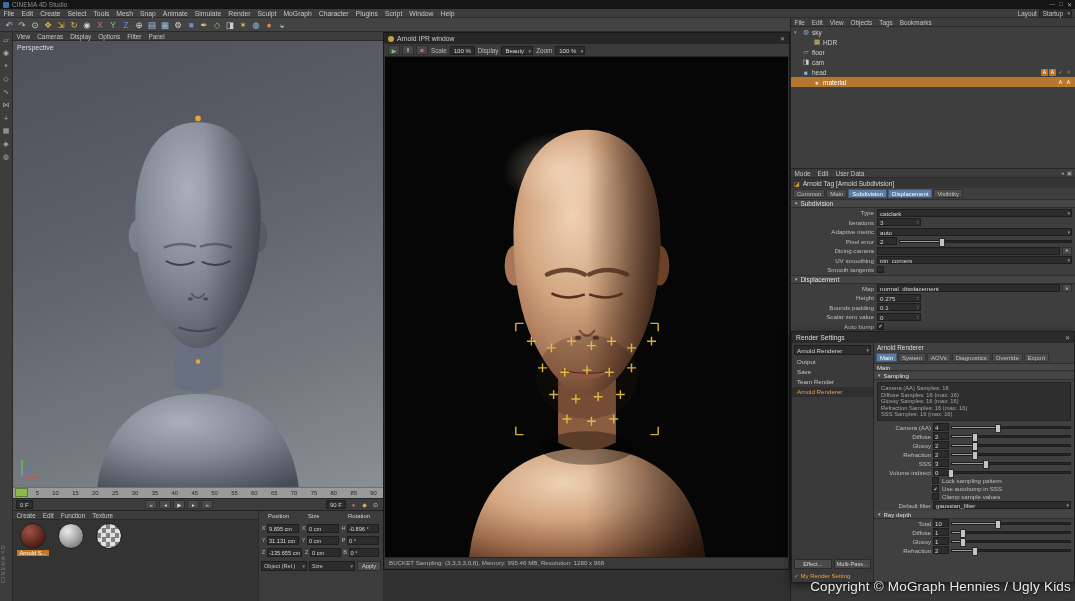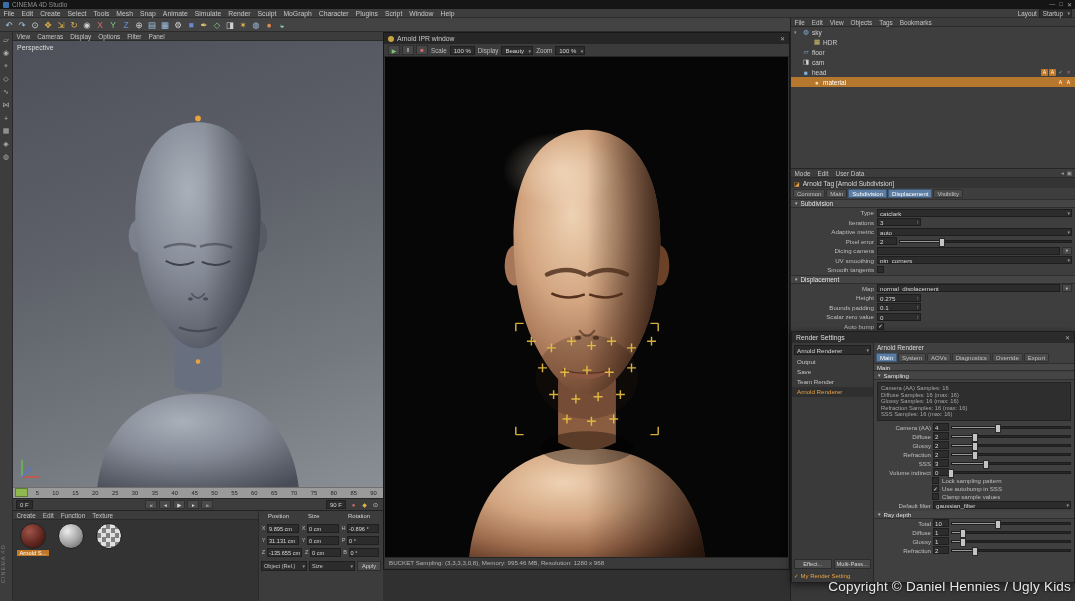--- a/index.html
+++ b/index.html
@@ -888,14 +888,14 @@
                 <span class="rs-strack">
                   <span class="rs-sfill" style="width: 20%;"></span>
                 </span>
               </div>
             </div>
         </div>
       </div>
     </div>
   </div>
 
-  <div class="watermark">Copyright © Daniel Hennies / Ugly Kids</div>
+  <div class="watermark">Copyright © MoGraph Hennies / Ugly Kids</div>
 </div>
 
 </body></html>

